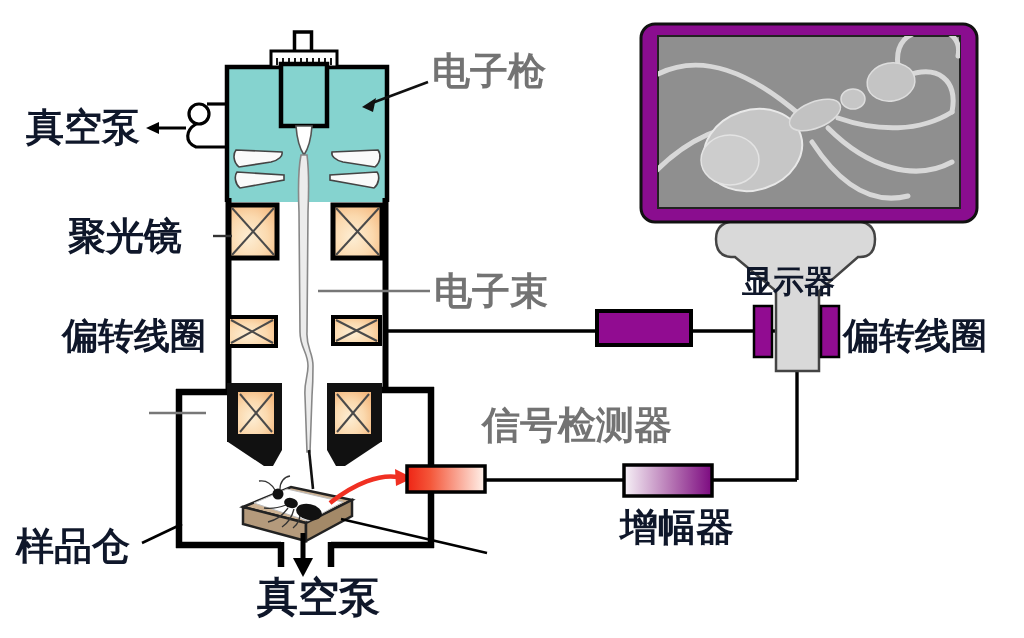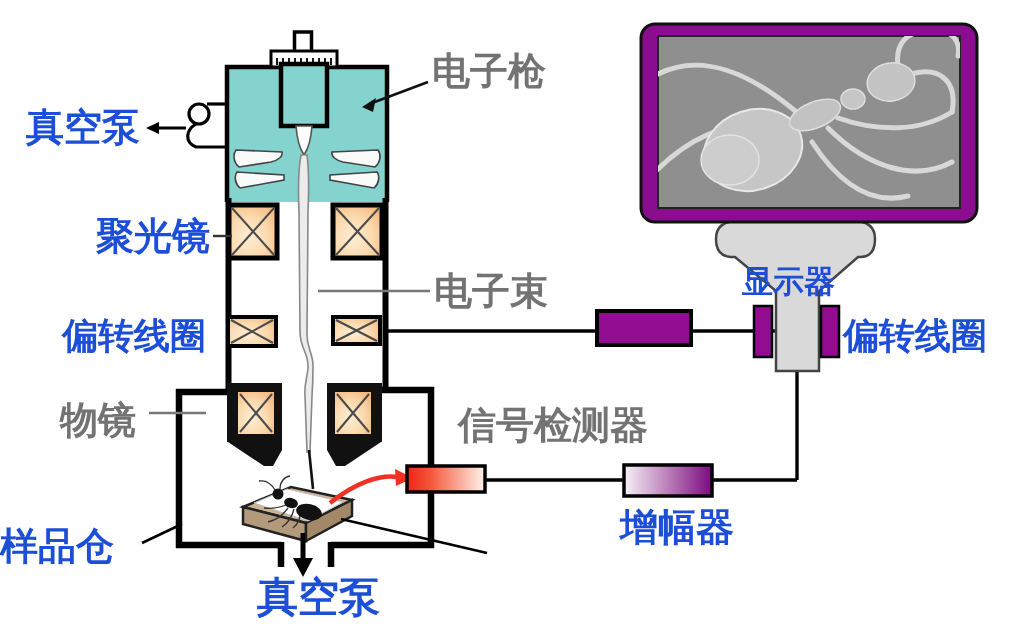--- a/index.html
+++ b/index.html
@@ -2,21 +2,21 @@
 <html><head>
 <meta charset="utf-8">
 <style>
   html,body{margin:0;padding:0;background:#ffffff;}
   #stage{
     position:relative;width:1024px;height:638px;background:#ffffff;overflow:hidden;
     font-family:"DejaVu Sans",sans-serif;
   }
   #art{position:absolute;left:0;top:0;}
   .lbl{
-    position:absolute;font-weight:700;color:#1d4ed8;line-height:1;white-space:nowrap;
+    position:absolute;font-weight:700;color:#0f172a;line-height:1;white-space:nowrap;
     font-family:"DejaVu Sans",sans-serif;
   }
   .lbl.red{color:#737373;}
   .f40{font-size:38px;}
   .f38{font-size:36px;font-family:Liberation Serif, serif;}
   .f43{font-size:41px;}
   .f33{font-size:31px;margin-top:24px;}
 </style>
 </head>
 <body>
@@ -235,25 +235,24 @@
     <line x1="156" y1="128" x2="186" y2="128" stroke="#000" stroke-width="3"></line>
     <polygon points="146,128 159,122 159,134" fill="#000"></polygon>
   </g>
   <g>
     <line x1="303" y1="533" x2="303" y2="560" stroke="#000" stroke-width="5"></line>
     <polygon points="293,558 313,558 303,577" fill="#000"></polygon>
   </g>
 </svg>
 
 <div class="lbl f40" style="left:26px;top:108px;">真空泵</div>
-<div class="lbl f40" style="left:96px;top:217px;">聚光镜</div>
+<div class="lbl f40" style="left:68px;top:217px;">聚光镜</div>
 <div class="lbl f38" style="left:62px;top:318px;">偏转线圈</div>
-<div class="lbl f40 red" style="left:60px;top:401px;">物镜</div>
-<div class="lbl f40" style="left:0;top:527px;">样品仓</div>
+<div class="lbl f40" style="left:16px;top:527px;">样品仓</div>
 <div class="lbl f43" style="left:257px;top:577px;">真空泵</div>
 <div class="lbl f40 red" style="left:432px;top:52px;">电子枪</div>
 <div class="lbl f40 red" style="left:434px;top:272px;text-align:center;">电子束</div>
-<div class="lbl f40 red" style="left:458px;top:406px;">信号检测器</div>
+<div class="lbl f40 red" style="left:482px;top:406px;">信号检测器</div>
 <div class="lbl f40" style="left:620px;top:508px;">增幅器</div>
 <div class="lbl f33" style="left:742px;top:242px;">显示器</div>
 <div class="lbl f38" style="left:843px;top:318px;">偏转线圈</div>
 
 </div>
 
 </body></html>

